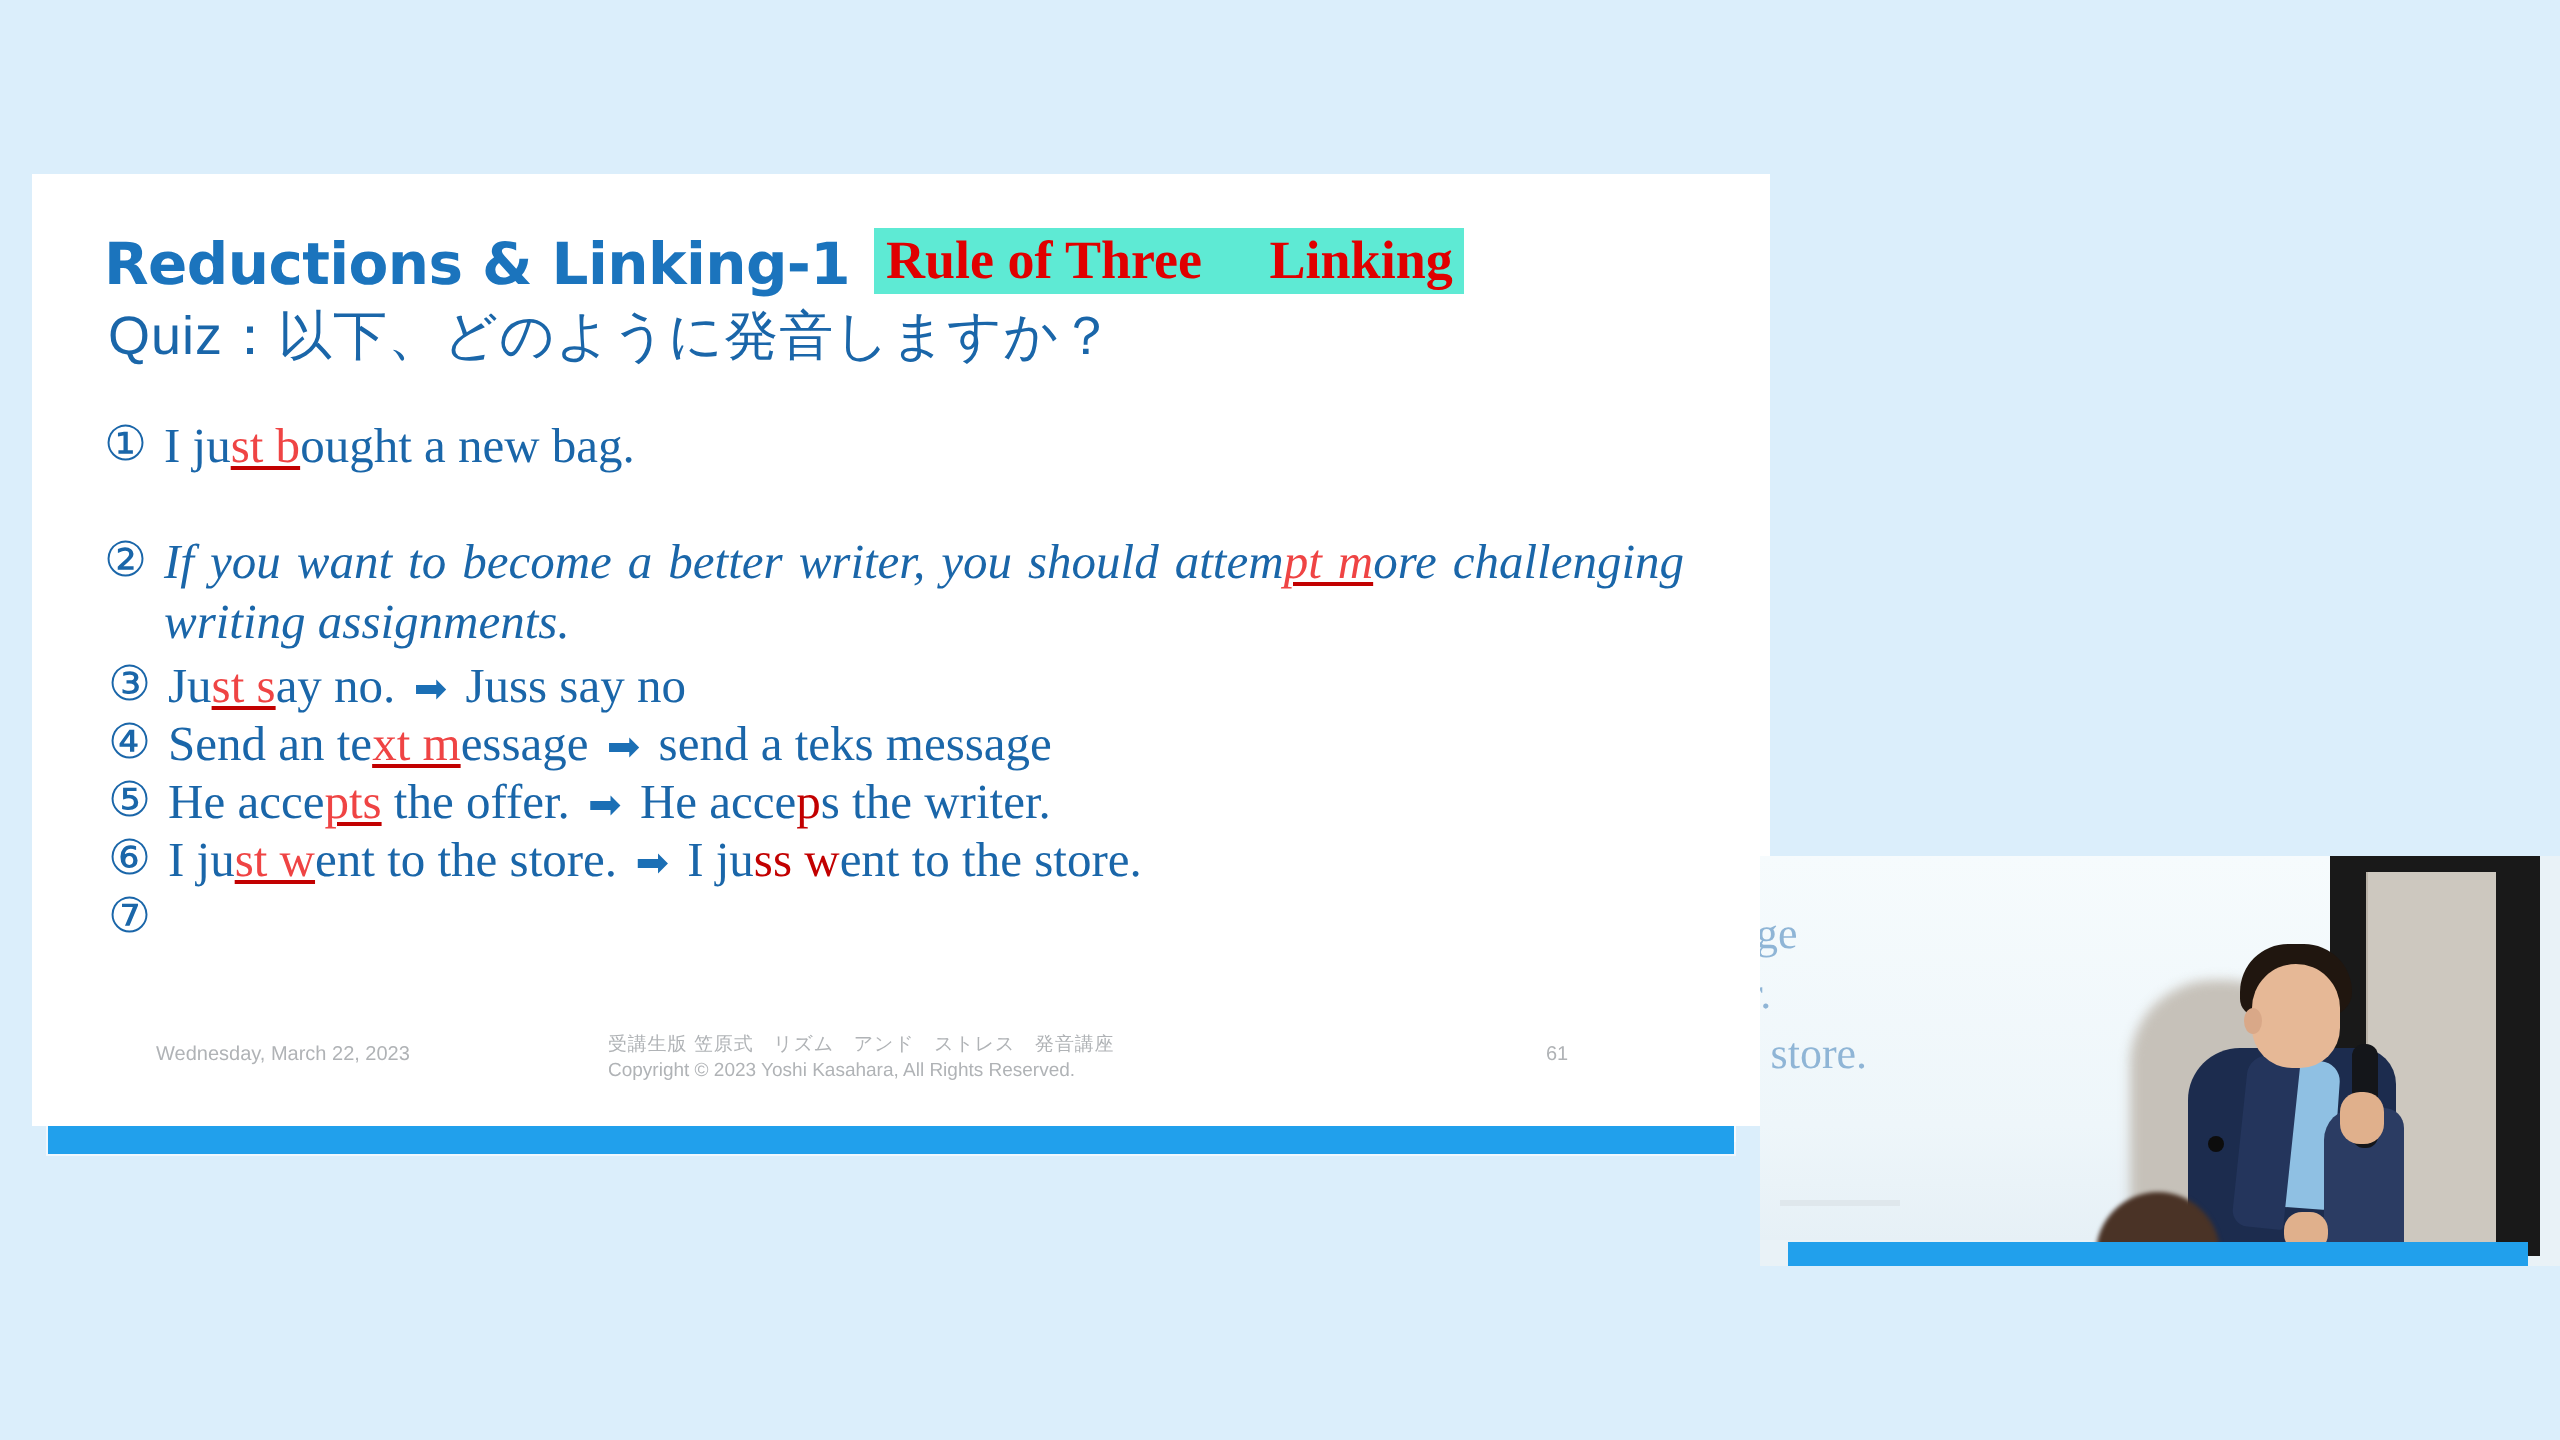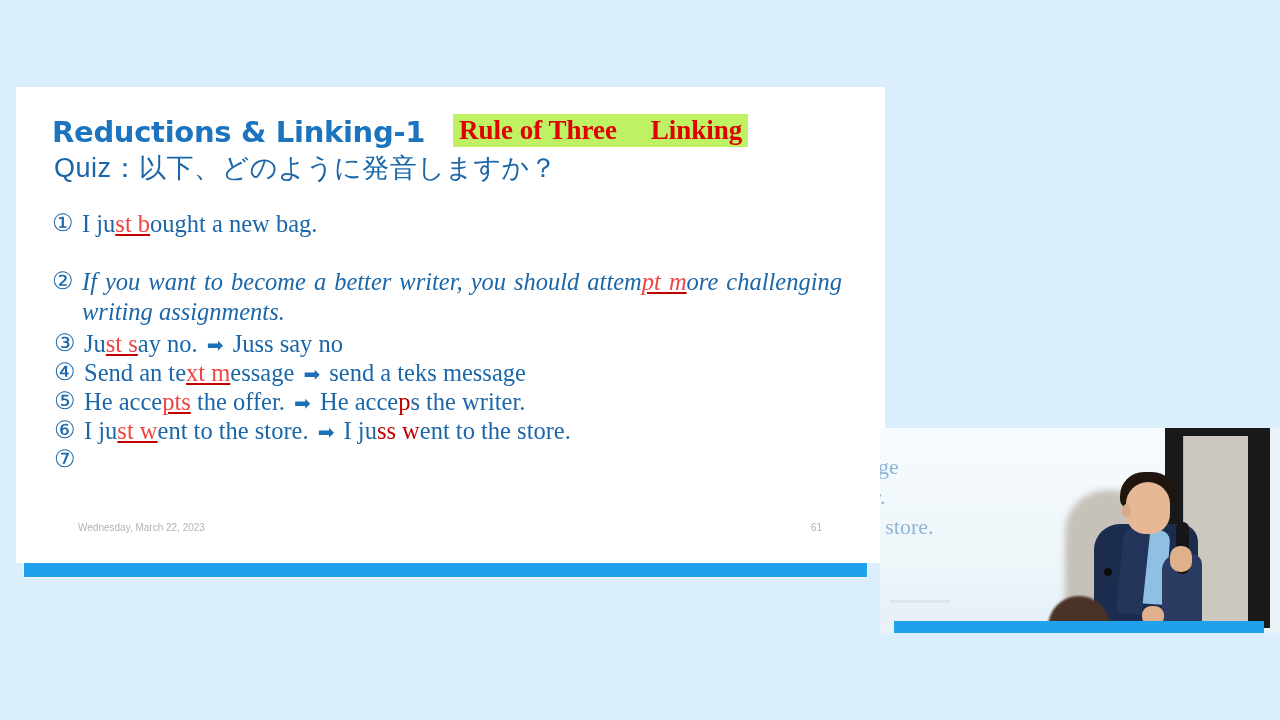--- a/index.html
+++ b/index.html
@@ -64,22 +64,22 @@
   #slide-title {
     font-family: "DejaVu Sans", sans-serif;
     font-weight: bold;
     font-size: 29px;
     letter-spacing: -0.3px;
     color: #1b74bd;
     white-space: nowrap;
     line-height: 1;
   }
   #title-highlight {
-    margin-left: 28px;
-    background: #bef264;
+    margin-left: 12px;
+    background: #5eead4;
     color: #e00000;
     font-family: "Liberation Serif", serif;
     font-weight: bold;
     font-size: 27px;
     line-height: 1.12;
     padding: 1px 6px 2px 6px;
     white-space: pre;
   }
 
   
@@ -177,21 +177,21 @@
   #footer-center .jp {
     font-family: "DejaVu Sans", sans-serif;
     font-size: 9.5px;
     letter-spacing: 0.4px;
   }
   #footer-center .cp {
     font-size: 9.5px;
   }
   #footer-page {
     position: absolute;
-    left: 795px;
+    left: 757px;
     top: 9px;
   }
 
   
   #video-inset {
     position: absolute;
     left: 880px;
     top: 428px;
     width: 450px;
     height: 205px;
@@ -385,20 +385,24 @@
 
       <div class="qitem" id="item-7">
         <span class="qnum">⑦</span>
         <span class="qtext"></span>
       </div>
 
     </div>
 
     <div id="slide-footer">
       <div id="footer-date">Wednesday, March 22, 2023</div>
+      <div id="footer-center">
+        <div class="jp">受講生版 笠原式　リズム　アンド　ストレス　発音講座</div>
+        <div class="cp">Copyright © 2023 Yoshi Kasahara, All Rights Reserved.</div>
+      </div>
       <div id="footer-page">61</div>
     </div>
 
   </div>
 
   <div id="video-inset">
     <div id="video-projection">
       <div class="proj-line" id="proj-1">ge</div>
       <div class="proj-line" id="proj-2">r.</div>
       <div class="proj-line" id="proj-3">e store.</div>

